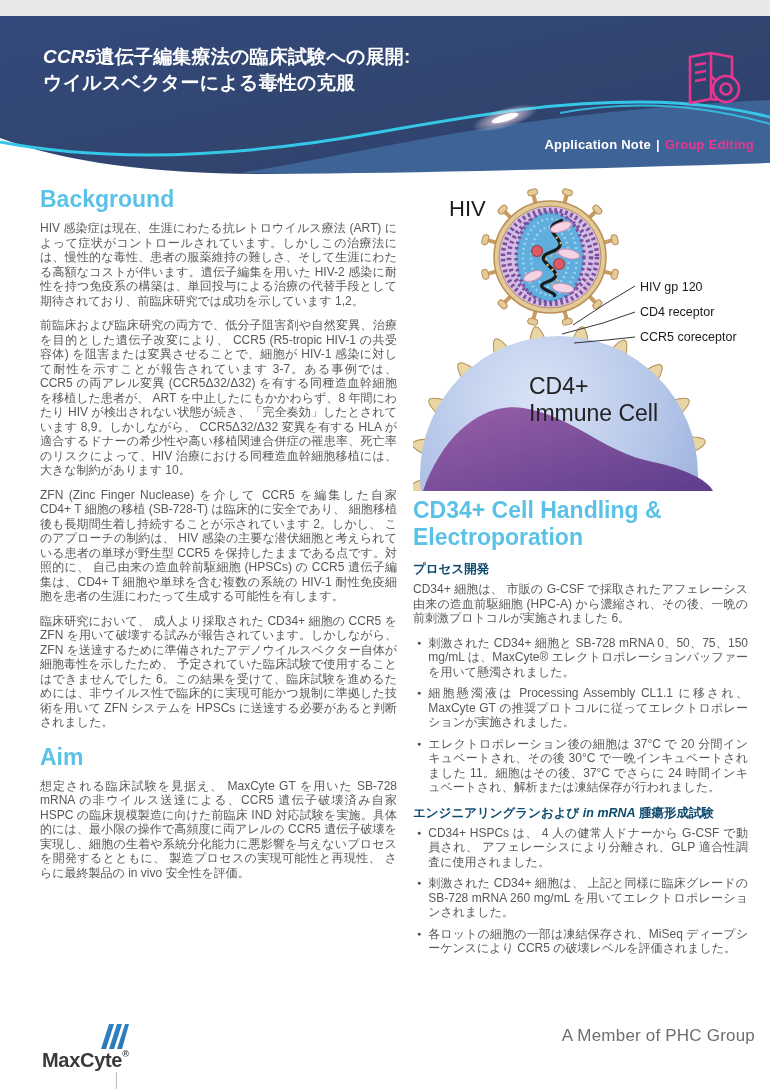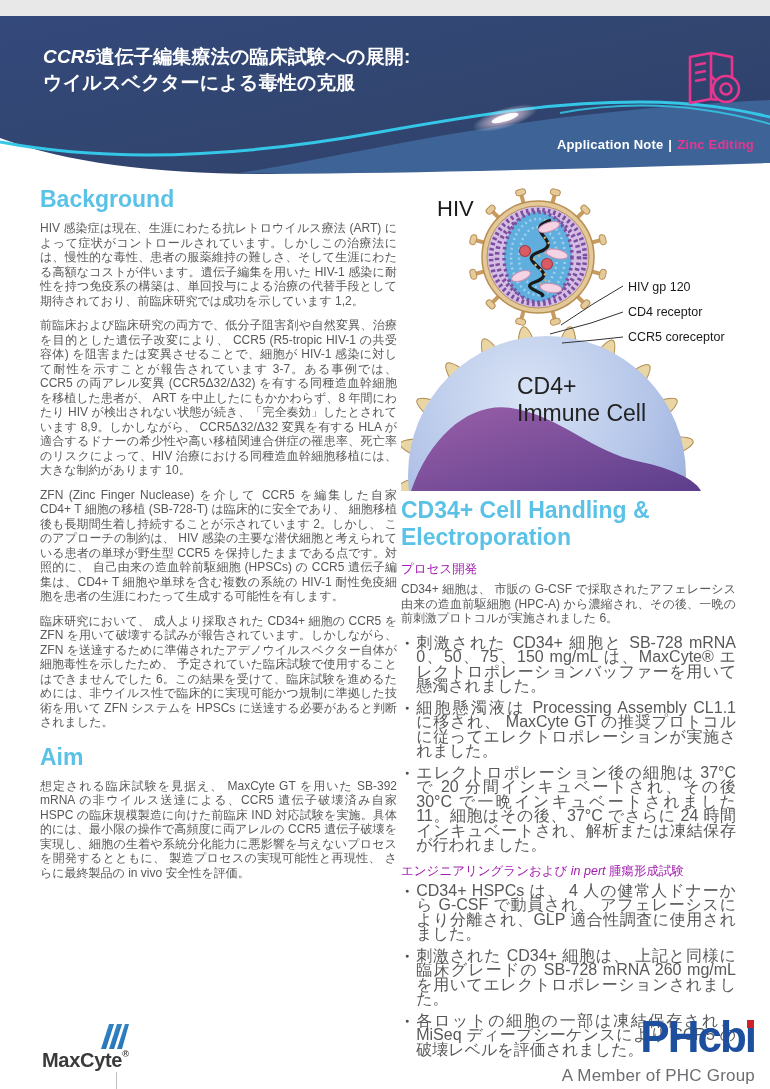--- a/index.html
+++ b/index.html
@@ -25,36 +25,36 @@
   .header-title .ital{font-style:italic;}
   .doc-icon{position:absolute;left:684px;top:33px;}
   .tagline{
     position:absolute;right:16px;top:121px;font-size:13px;font-weight:bold;
     color:#ffffff;letter-spacing:.2px;
   }
   .tagline .pipe{margin:0 5px;}
   .tagline .pink{color:var(--pink);}
   
   .col-left{position:absolute;left:40px;top:170px;width:357px;}
-  .col-right{position:absolute;left:401px;top:168px;width:335px;}
+  .col-right{position:absolute;left:413px;top:168px;width:335px;}
   h2.sec{
     margin:0 0 8px 0;font-size:23px;font-weight:bold;color:var(--heading);
   }
   .para{
     font-size:12px;line-height:14.5px;text-align:justify;color:var(--body);
     margin:0 0 10px 0;
   }
   .aim-block{margin-top:14px;}
   .subhead{
-    font-size:12.5px;font-weight:normal;color:#a21caf;margin:10px 0 4px 0;
+    font-size:12.5px;font-weight:bold;color:#0c4a6e;margin:10px 0 4px 0;
   }
   .subhead .ital{font-style:italic;}
   .bullets .blt-item{display:flex;margin:0 0 7px 0;}
   .blt{flex:0 0 auto;font-size:7px;line-height:14.5px;margin:0 7px 0 4px;color:#4D4D4F;}
-  .blt-text{flex:1 1 auto;font-size:16px;line-height:14.5px;text-align:justify;color:var(--body);}
+  .blt-text{flex:1 1 auto;font-size:12px;line-height:14.5px;text-align:justify;color:var(--body);}
   .illus{display:block;margin-bottom:6px;}
   
   .footer-left{position:absolute;left:36px;top:1007px;display:flex;align-items:flex-end;flex-direction:column;}
   .mc-word{font-size:20px;font-weight:bold;color:var(--logoDark);margin-left:6px;letter-spacing:-.3px;}
   .reg{font-size:9px;vertical-align:top;line-height:10px;}
   .logo-divider{width:1px;height:26px;background:#BCBEC0;margin:0 12px;}
   .expert{font-size:19px;font-weight:bold;color:var(--logoDark);letter-spacing:-.2px;display:flex;align-items:center;}
   .expert .inf{color:#2793CE;font-size:23px;line-height:18px;margin:0 1px;font-weight:bold;}
   .footer-right{position:absolute;right:15px;top:1001px;text-align:right;}
   .phcbi{
@@ -105,36 +105,36 @@
         <path d="M27,50 L33,51"></path>
         <line x1="11" y1="16" x2="22" y2="14"></line>
         <line x1="11" y1="24" x2="22" y2="22"></line>
         <line x1="11" y1="32" x2="22" y2="30"></line>
         <circle cx="42" cy="40" r="13"></circle>
         <circle cx="42" cy="40" r="5.5"></circle>
         <path d="M31,31 L27,27"></path>
       </g>
     </svg>
     <div class="tagline">
-      <span>Application Note</span><span class="pipe">|</span><span class="pink">Zinc Editing</span>
+      <span>Application Note</span><span class="pipe">|</span><span class="pink">Group Editing</span>
     </div>
   </div>
 
   <div class="col-left">
     <h2 class="sec">Background</h2>
     <div>
-        <div class="para">HIV 感染症は現在、生涯にわたる抗レトロウイルス療法 (ART) によって症状がコントロールされています。しかしこの治療法には、慢性的な毒性、患者の服薬維持の難しさ、そして生涯にわたる高額なコストが伴います。遺伝子編集を用いた HIV-1 感染に耐性を持つ免疫系の構築は、単回投与による治療の代替手段として期待されており、前臨床研究では成功を示しています 1,2。</div>
+        <div class="para">HIV 感染症は現在、生涯にわたる抗レトロウイルス療法 (ART) によって症状がコントロールされています。しかしこの治療法には、慢性的な毒性、患者の服薬維持の難しさ、そして生涯にわたる高額なコストが伴います。遺伝子編集を用いた HIV-2 感染に耐性を持つ免疫系の構築は、単回投与による治療の代替手段として期待されており、前臨床研究では成功を示しています 1,2。</div>
         <div class="para">前臨床および臨床研究の両方で、低分子阻害剤や自然変異、治療を目的とした遺伝子改変により、 CCR5 (R5-tropic HIV-1 の共受容体) を阻害または変異させることで、細胞が HIV-1 感染に対して耐性を示すことが報告されています 3-7。ある事例では、 CCR5 の両アレル変異 (CCR5Δ32/Δ32) を有する同種造血幹細胞を移植した患者が、 ART を中止したにもかかわらず、8 年間にわたり HIV が検出されない状態が続き、「完全奏効」したとされています 8,9。しかしながら、 CCR5Δ32/Δ32 変異を有する HLA が適合するドナーの希少性や高い移植関連合併症の罹患率、死亡率のリスクによって、HIV 治療における同種造血幹細胞移植には、大きな制約があります 10。</div>
         <div class="para">ZFN (Zinc Finger Nuclease) を介して CCR5 を編集した自家 CD4+ T 細胞の移植 (SB-728-T) は臨床的に安全であり、 細胞移植後も長期間生着し持続することが示されています 2。しかし、 このアプローチの制約は、 HIV 感染の主要な潜伏細胞と考えられている患者の単球が野生型 CCR5 を保持したままである点です。対照的に、 自己由来の造血幹前駆細胞 (HPSCs) の CCR5 遺伝子編集は、CD4+ T 細胞や単球を含む複数の系統の HIV-1 耐性免疫細胞を患者の生涯にわたって生成する可能性を有します。</div>
         <div class="para">臨床研究において、 成人より採取された CD34+ 細胞の CCR5 を ZFN を用いて破壊する試みが報告されています。しかしながら、 ZFN を送達するために準備されたアデノウイルスベクター自体が細胞毒性を示したため、 予定されていた臨床試験で使用することはできませんでした 6。この結果を受けて、臨床試験を進めるためには、非ウイルス性で臨床的に実現可能かつ規制に準拠した技術を用いて ZFN システムを HPSCs に送達する必要があると判断されました。</div>
       </div>
     <div class="aim-block">
       <h2 class="sec">Aim</h2>
       <div>
-          <div class="para">想定される臨床試験を見据え、 MaxCyte GT を用いた SB-392 mRNA の非ウイルス送達による、CCR5 遺伝子破壊済み自家 HSPC の臨床規模製造に向けた前臨床 IND 対応試験を実施。具体的には、最小限の操作で高頻度に両アレルの CCR5 遺伝子破壊を実現し、細胞の生着や系統分化能力に悪影響を与えないプロセスを開発するとともに、 製造プロセスの実現可能性と再現性、 さらに最終製品の in vivo 安全性を評価。</div>
+          <div class="para">想定される臨床試験を見据え、 MaxCyte GT を用いた SB-728 mRNA の非ウイルス送達による、CCR5 遺伝子破壊済み自家 HSPC の臨床規模製造に向けた前臨床 IND 対応試験を実施。具体的には、最小限の操作で高頻度に両アレルの CCR5 遺伝子破壊を実現し、細胞の生着や系統分化能力に悪影響を与えないプロセスを開発するとともに、 製造プロセスの実現可能性と再現性、 さらに最終製品の in vivo 安全性を評価。</div>
         </div>
     </div>
   </div>
 
   <div class="col-right">
 
     <svg class="illus" width="335" height="307" viewBox="0 0 335 307">
       <defs>
         <radialGradient id="gcell" cx="0.42" cy="0.22" r="0.85">
           <stop offset="0" stop-color="#D8E3F5"></stop>
@@ -232,21 +232,21 @@
           <span class="blt">●</span>
           <span class="blt-text">細胞懸濁液は Processing Assembly CL1.1 に移され、 MaxCyte GT の推奨プロトコルに従ってエレクトロポレーションが実施されました。</span>
         </div>
         <div class="blt-item">
           <span class="blt">●</span>
           <span class="blt-text">エレクトロポレーション後の細胞は 37°C で 20 分間インキュベートされ、その後 30°C で一晩インキュベートされました 11。細胞はその後、37°C でさらに 24 時間インキュベートされ、解析または凍結保存が行われました。</span>
         </div>
       </div>
 
     <div class="subhead">
-      <span>エンジニアリングランおよび </span><span class="ital">in pert</span><span> 腫瘍形成試験</span>
+      <span>エンジニアリングランおよび </span><span class="ital">in mRNA</span><span> 腫瘍形成試験</span>
     </div>
     <div class="bullets">
         <div class="blt-item">
           <span class="blt">●</span>
           <span class="blt-text">CD34+ HSPCs は、 4 人の健常人ドナーから G-CSF で動員され、 アフェレーシスにより分離され、GLP 適合性調査に使用されました。</span>
         </div>
         <div class="blt-item">
           <span class="blt">●</span>
           <span class="blt-text">刺激された CD34+ 細胞は、 上記と同様に臨床グレードの SB-728 mRNA 260 mg/mL を用いてエレクトロポレーションされました。</span>
         </div>
@@ -273,17 +273,16 @@
     <span class="logo-divider"></span>
     <span class="expert">
         <span>e</span>
         <span class="inf">∞</span>
         <span>pert</span>
         <span class="reg">®</span>
       </span>
   </div>
 
   <div class="footer-right">
-    <div class="phcbi"><span>PHcb</span><span class="iwrap"><span>ı</span><span class="red-dot"></span></span></div>
     <div class="phc-tag">A Member of PHC Group</div>
   </div>
 
 </div>
 
 </body></html>

